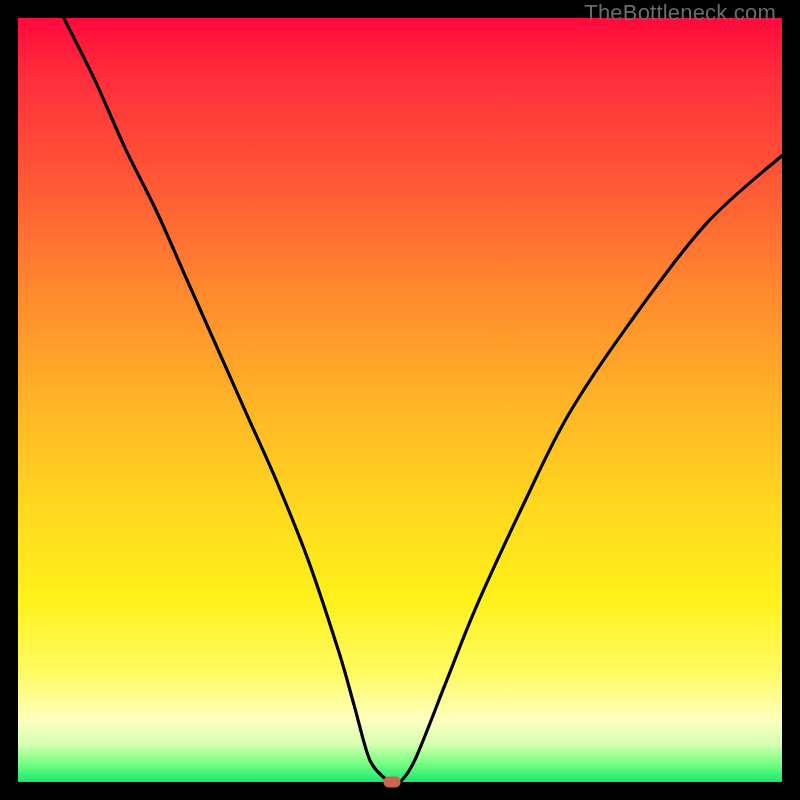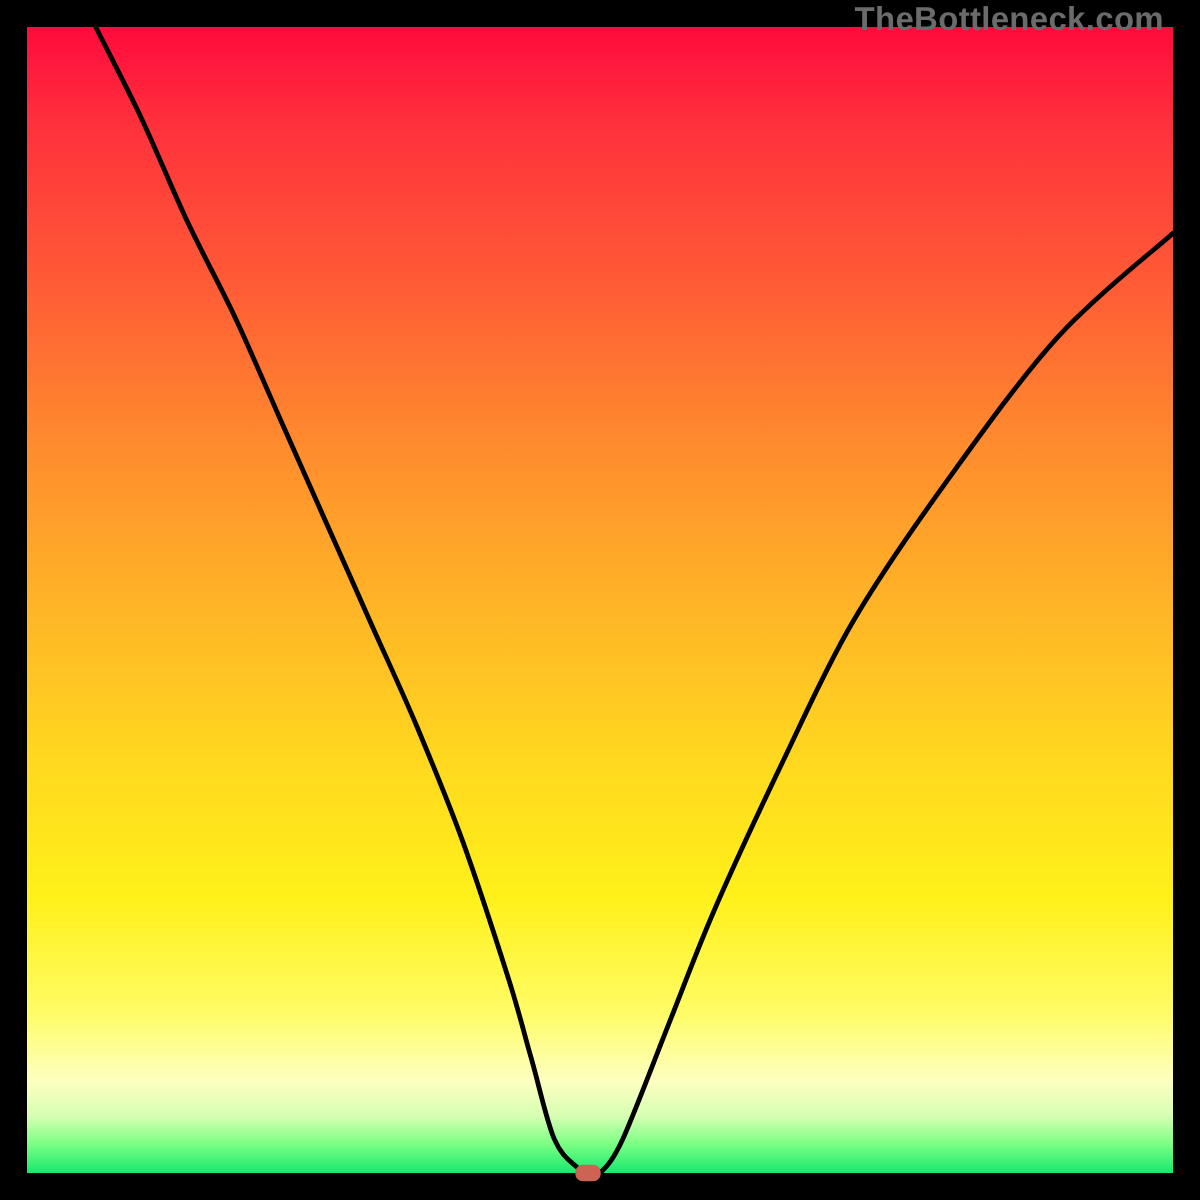--- a/index.html
+++ b/index.html
@@ -41,21 +41,21 @@
       #7aff84 97.5%,
       #17e86e 100%
     );
   }
   .watermark {
     position: absolute;
     top: 0px;
     right: 24px;
     color: #6b6b6b;
     font-size: 22px;
-    font-weight: 700;
+    font-weight: 400;
     letter-spacing: 0.2px;
     z-index: 10;
   }
   svg.curve {
     position: absolute;
     left: 0;
     top: 0;
     width: 764px;
     height: 764px;
     z-index: 5;

